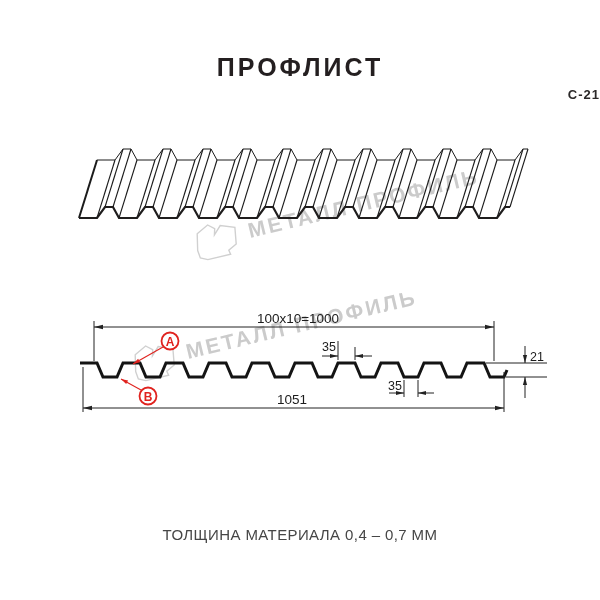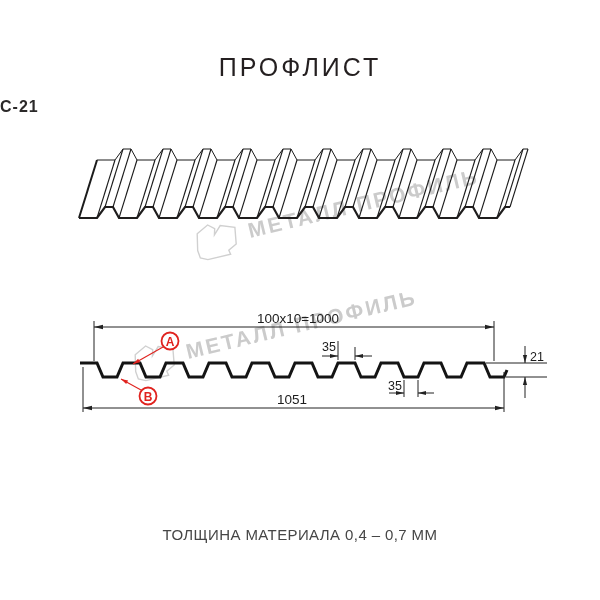--- a/index.html
+++ b/index.html
@@ -1,23 +1,23 @@
 <!DOCTYPE html>
 <html><head>
 <meta charset="utf-8">
 <style>
   html,body{margin:0;padding:0;}
   body{width:600px;height:600px;background:#ffffff;overflow:hidden;
        font-family:"Liberation Sans","DejaVu Sans",sans-serif;}
   #stage{position:relative;width:600px;height:600px;background:#ffffff;}
 
   .title{position:absolute;top:53px;left:0;right:0;text-align:center;
-         font-size:25px;font-weight:normal;letter-spacing:3px;color:#241f20;z-index:3;}
-  .subtitle{position:absolute;top:98px;left:0;right:0;text-align:left;
-         font-size:16px;font-weight:bold;letter-spacing:1px;color:#2b2929;z-index:3;}
+         font-size:25px;font-weight:bold;letter-spacing:3px;color:#241f20;z-index:3;}
+  .subtitle{position:absolute;top:87px;left:0;right:0;text-align:right;
+         font-size:13px;font-weight:bold;letter-spacing:1px;color:#2b2929;z-index:3;}
   .footer-note{position:absolute;top:526px;left:0;right:0;text-align:center;
          font-size:15px;font-weight:normal;letter-spacing:.4px;color:#464646;z-index:3;}
 
   .wm{position:absolute;display:flex;align-items:center;gap:7px;
       transform:rotate(-13.5deg);transform-origin:0 50%;z-index:1;}
   .wm-text{font-weight:bold;font-size:21px;letter-spacing:2.5px;color:#cbcbcb;white-space:nowrap;}
   #wm1{left:191px;top:225px;}
   #wm2{left:129px;top:346px;}
 
   #draw{position:absolute;left:0;top:0;z-index:2;}

